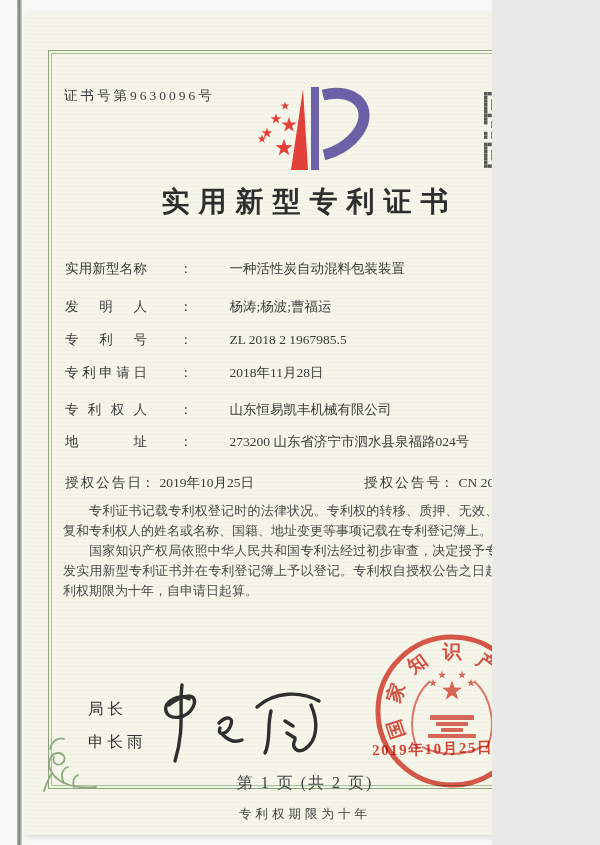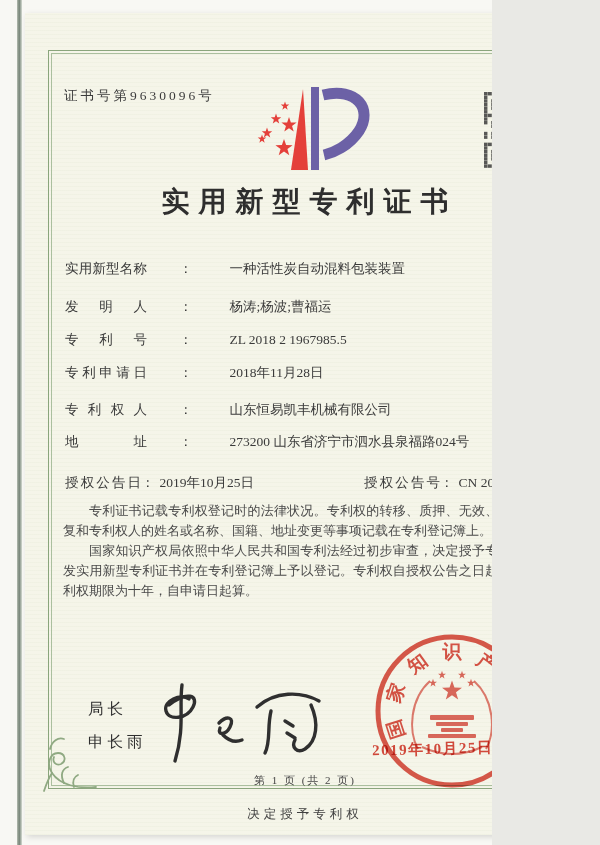--- a/index.html
+++ b/index.html
@@ -40,21 +40,21 @@
     font-size:13px;line-height:20px;color:#4a4a4a;text-align:justify;}
   .paragraphs p{margin:0;text-indent:2em;}
   .sig-block{position:absolute;left:63px;top:679px;font-size:15.5px;color:#2f2f2f;
     letter-spacing:4px;line-height:33px;}
   .sig-svg{position:absolute;left:110px;top:666px;width:212px;height:92px;}
   .seal-svg{position:absolute;left:347px;top:618px;width:160px;height:160px;mix-blend-mode:multiply;opacity:.93;}
   .seal-ch{font-size:19px;font-weight:bold;fill:var(--seal-red);text-anchor:middle;dominant-baseline:middle;opacity:.92;}
   .seal-date{position:absolute;left:347px;top:726px;width:180px;font-size:15px;font-weight:bold;
     color:var(--seal-red);letter-spacing:1.5px;transform:rotate(-1.5deg);mix-blend-mode:multiply;opacity:.9;}
   .page-number{position:absolute;left:0;right:0;top:760px;text-align:center;
-    font-size:11px;letter-spacing:2px;color:#454545;}
+    font-size:16px;letter-spacing:2px;color:#454545;}
   .footer-note{position:absolute;left:0;right:0;top:793px;text-align:center;
     font-size:12.5px;letter-spacing:4px;color:#404040;}
   .flourish{position:absolute;width:58px;height:62px;color:#8fa982;}
   .flourish.fl-left{left:15px;top:718px;}
   .flourish.fl-right{right:8px;top:706px;transform:scaleX(-1);}
 </style>
 </head>
 <body>
 
 <div class="scan">
@@ -453,15 +453,15 @@
         <use href="#star5" transform="translate(99,52) scale(0.42)"></use>
         <rect x="58" y="84" width="44" height="5" rx="1"></rect>
         <rect x="64" y="91" width="32" height="4" rx="1"></rect>
         <rect x="69" y="97" width="22" height="4" rx="1"></rect>
         <rect x="56" y="103" width="48" height="4" rx="1"></rect>
       </g>
     </svg>
     <div class="seal-date">2019年10月25日</div>
 
     <div class="page-number">第 1 页 (共 2 页)</div>
-    <div class="footer-note">决定授予专利权</div>
+    <div class="footer-note">专利权期限为十年</div>
   </div>
 </div>
 
 </body></html>

